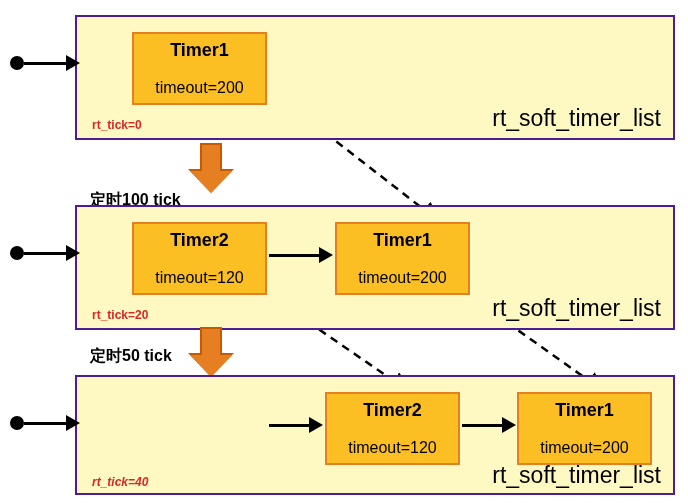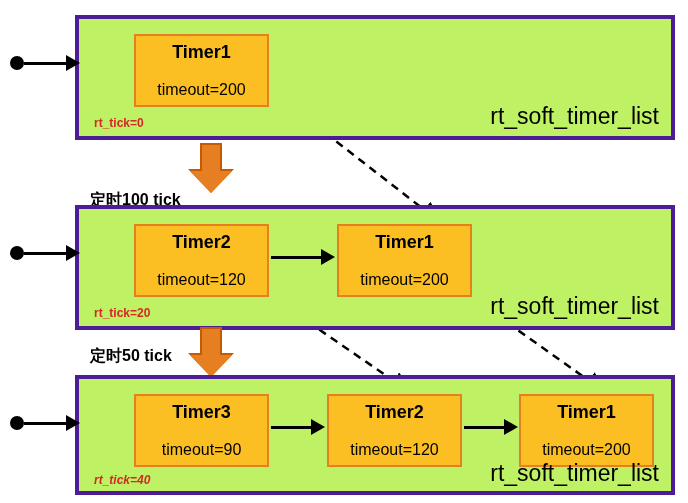--- a/index.html
+++ b/index.html
@@ -1,21 +1,21 @@
 <!DOCTYPE html>
 <html><head>
 <meta charset="utf-8">
 <style>
   * { box-sizing: border-box; margin: 0; padding: 0; }
   body { font-family: "Arial", "Microsoft YaHei", sans-serif; width: 688px; height: 503px; position: relative; background: #fff; }
   
   .panel {
     position: absolute;
-    background: #bef264;
-    border: 4px solid #4c1d95;
+    background: #fef9c3;
+    border: 2px solid #4c1d95;
     left: 75px;
     width: 600px;
   }
   .panel1 { top: 15px; height: 125px; }
   .panel2 { top: 205px; height: 125px; }
   .panel3 { top: 375px; height: 120px; }
   
   .timer-box {
     position: absolute;
     background: #fbbf24;
@@ -178,24 +178,20 @@
   <div class="head"></div>
 </div>
 
 <div class="big-arrow" style="top:327px;">
   <div class="stem"></div>
   <div class="tri"></div>
 </div>
 <div class="step-label step2-lbl">定时50 tick</div>
 
 <div class="panel panel3">
-  <div class="timer-box" style="left:55px; top:15px;">
-    <div class="name">Timer3</div>
-    <div class="timeout">timeout=90</div>
-  </div>
   <div class="link-arrow" style="left:192px; top:40px;">
     <div class="ashaft" style="width:40px;"></div>
     <div class="ahead"></div>
   </div>
   <div class="timer-box" style="left:248px; top:15px;">
     <div class="name">Timer2</div>
     <div class="timeout">timeout=120</div>
   </div>
   <div class="link-arrow" style="left:385px; top:40px;">
     <div class="ashaft" style="width:40px;"></div>

